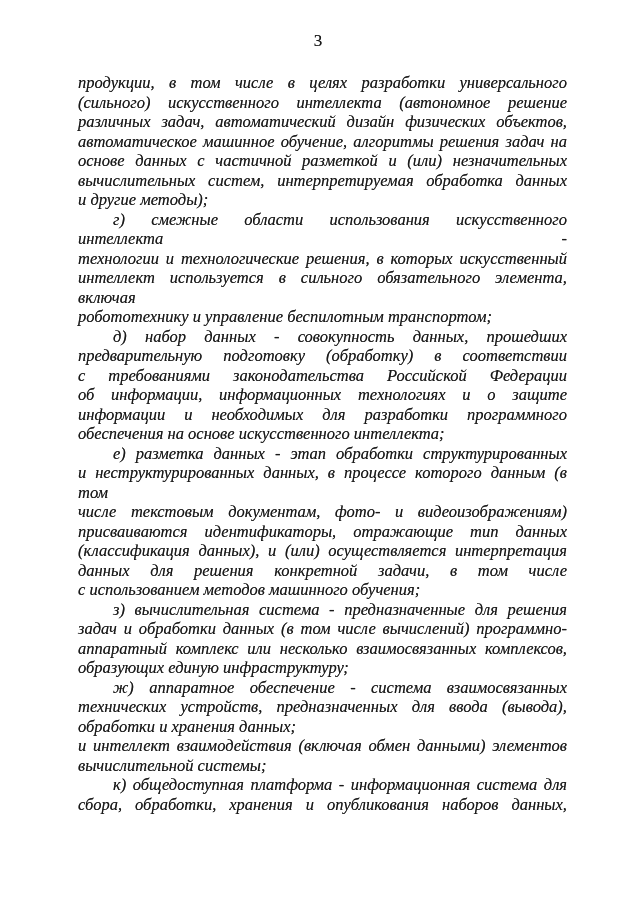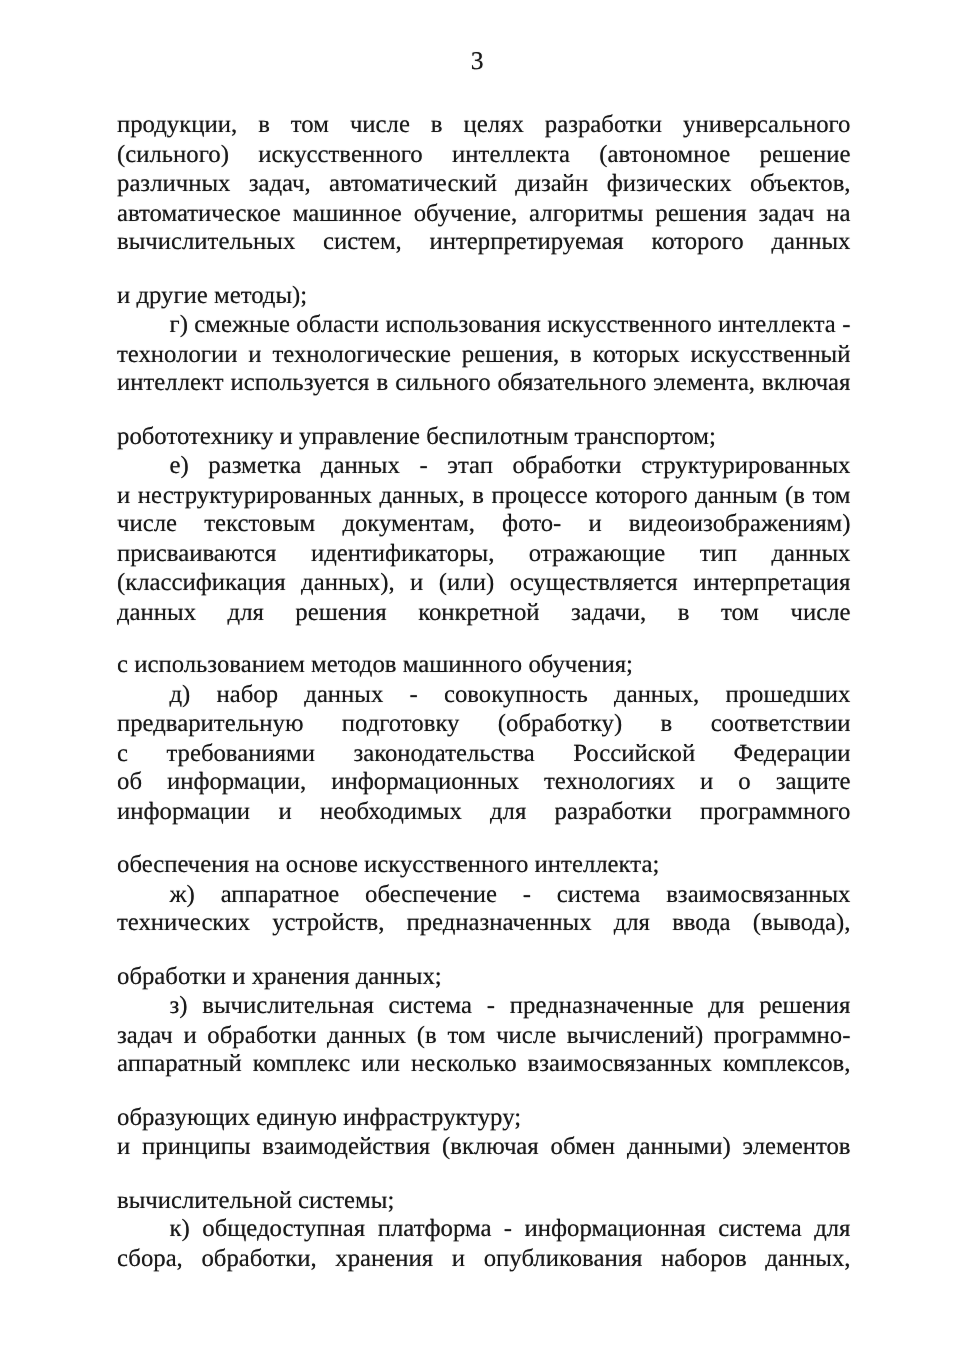--- a/index.html
+++ b/index.html
@@ -31,86 +31,87 @@
     text-shadow: 0 0 0.5px rgba(26,26,26,0.7);
   }
   .content {
     position: absolute;
     top: 73px;
     left: 78px;
     width: 489px;
     font-size: 16.5px;
     line-height: 19.5px;
     text-shadow: 0 0 0.5px rgba(26,26,26,0.7);
+    font-style: italic;
   }
   .paragraph {
     margin: 0;
   }
   .line {
     text-align: justify;
     text-align-last: justify;
   }
   .line.indent {
     text-indent: 35px;
   }
   .line.end {
     text-align-last: left;
-    margin-top: 16px;
   }
 </style>
 </head>
 <body>
 
 <div class="page">
   <div class="page-number">3</div>
   <div class="content">
       <div class="paragraph">
         <div class="line">продукции, в том числе в целях разработки универсального</div>
         <div class="line">(сильного) искусственного интеллекта (автономное решение</div>
         <div class="line">различных задач, автоматический дизайн физических объектов,</div>
         <div class="line">автоматическое машинное обучение, алгоритмы решения задач на</div>
-        <div class="line">вычислительных систем, интерпретируемая которого данных</div>
+        <div class="line">основе данных с частичной разметкой и (или) незначительных</div>
+        <div class="line">вычислительных систем, интерпретируемая обработка данных</div>
         <div class="line end">и другие методы);</div>
       </div>
       <div class="paragraph">
         <div class="line indent">г) смежные области использования искусственного интеллекта -</div>
         <div class="line">технологии и технологические решения, в которых искусственный</div>
         <div class="line">интеллект используется в сильного обязательного элемента, включая</div>
         <div class="line end">робототехнику и управление беспилотным транспортом;</div>
+      </div>
+      <div class="paragraph">
+        <div class="line indent">д) набор данных - совокупность данных, прошедших</div>
+        <div class="line">предварительную подготовку (обработку) в соответствии</div>
+        <div class="line">с требованиями законодательства Российской Федерации</div>
+        <div class="line">об информации, информационных технологиях и о защите</div>
+        <div class="line">информации и необходимых для разработки программного</div>
+        <div class="line end">обеспечения на основе искусственного интеллекта;</div>
       </div>
       <div class="paragraph">
         <div class="line indent">е) разметка данных - этап обработки структурированных</div>
         <div class="line">и неструктурированных данных, в процессе которого данным (в том</div>
         <div class="line">числе текстовым документам, фото- и видеоизображениям)</div>
         <div class="line">присваиваются идентификаторы, отражающие тип данных</div>
         <div class="line">(классификация данных), и (или) осуществляется интерпретация</div>
         <div class="line">данных для решения конкретной задачи, в том числе</div>
         <div class="line end">с использованием методов машинного обучения;</div>
       </div>
       <div class="paragraph">
-        <div class="line indent">д) набор данных - совокупность данных, прошедших</div>
-        <div class="line">предварительную подготовку (обработку) в соответствии</div>
-        <div class="line">с требованиями законодательства Российской Федерации</div>
-        <div class="line">об информации, информационных технологиях и о защите</div>
-        <div class="line">информации и необходимых для разработки программного</div>
-        <div class="line end">обеспечения на основе искусственного интеллекта;</div>
+        <div class="line indent">з) вычислительная система - предназначенные для решения</div>
+        <div class="line">задач и обработки данных (в том числе вычислений) программно-</div>
+        <div class="line">аппаратный комплекс или несколько взаимосвязанных комплексов,</div>
+        <div class="line end">образующих единую инфраструктуру;</div>
       </div>
       <div class="paragraph">
         <div class="line indent">ж) аппаратное обеспечение - система взаимосвязанных</div>
         <div class="line">технических устройств, предназначенных для ввода (вывода),</div>
         <div class="line end">обработки и хранения данных;</div>
       </div>
       <div class="paragraph">
-        <div class="line indent">з) вычислительная система - предназначенные для решения</div>
-        <div class="line">задач и обработки данных (в том числе вычислений) программно-</div>
-        <div class="line">аппаратный комплекс или несколько взаимосвязанных комплексов,</div>
-        <div class="line end">образующих единую инфраструктуру;</div>
-      </div>
-      <div class="paragraph">
-        <div class="line">и принципы взаимодействия (включая обмен данными) элементов</div>
+        <div class="line">и интеллект взаимодействия (включая обмен данными) элементов</div>
         <div class="line end">вычислительной системы;</div>
       </div>
       <div class="paragraph">
         <div class="line indent">к) общедоступная платформа - информационная система для</div>
         <div class="line">сбора, обработки, хранения и опубликования наборов данных,</div>
       </div>
     </div>
 </div>
 
 </body></html>

